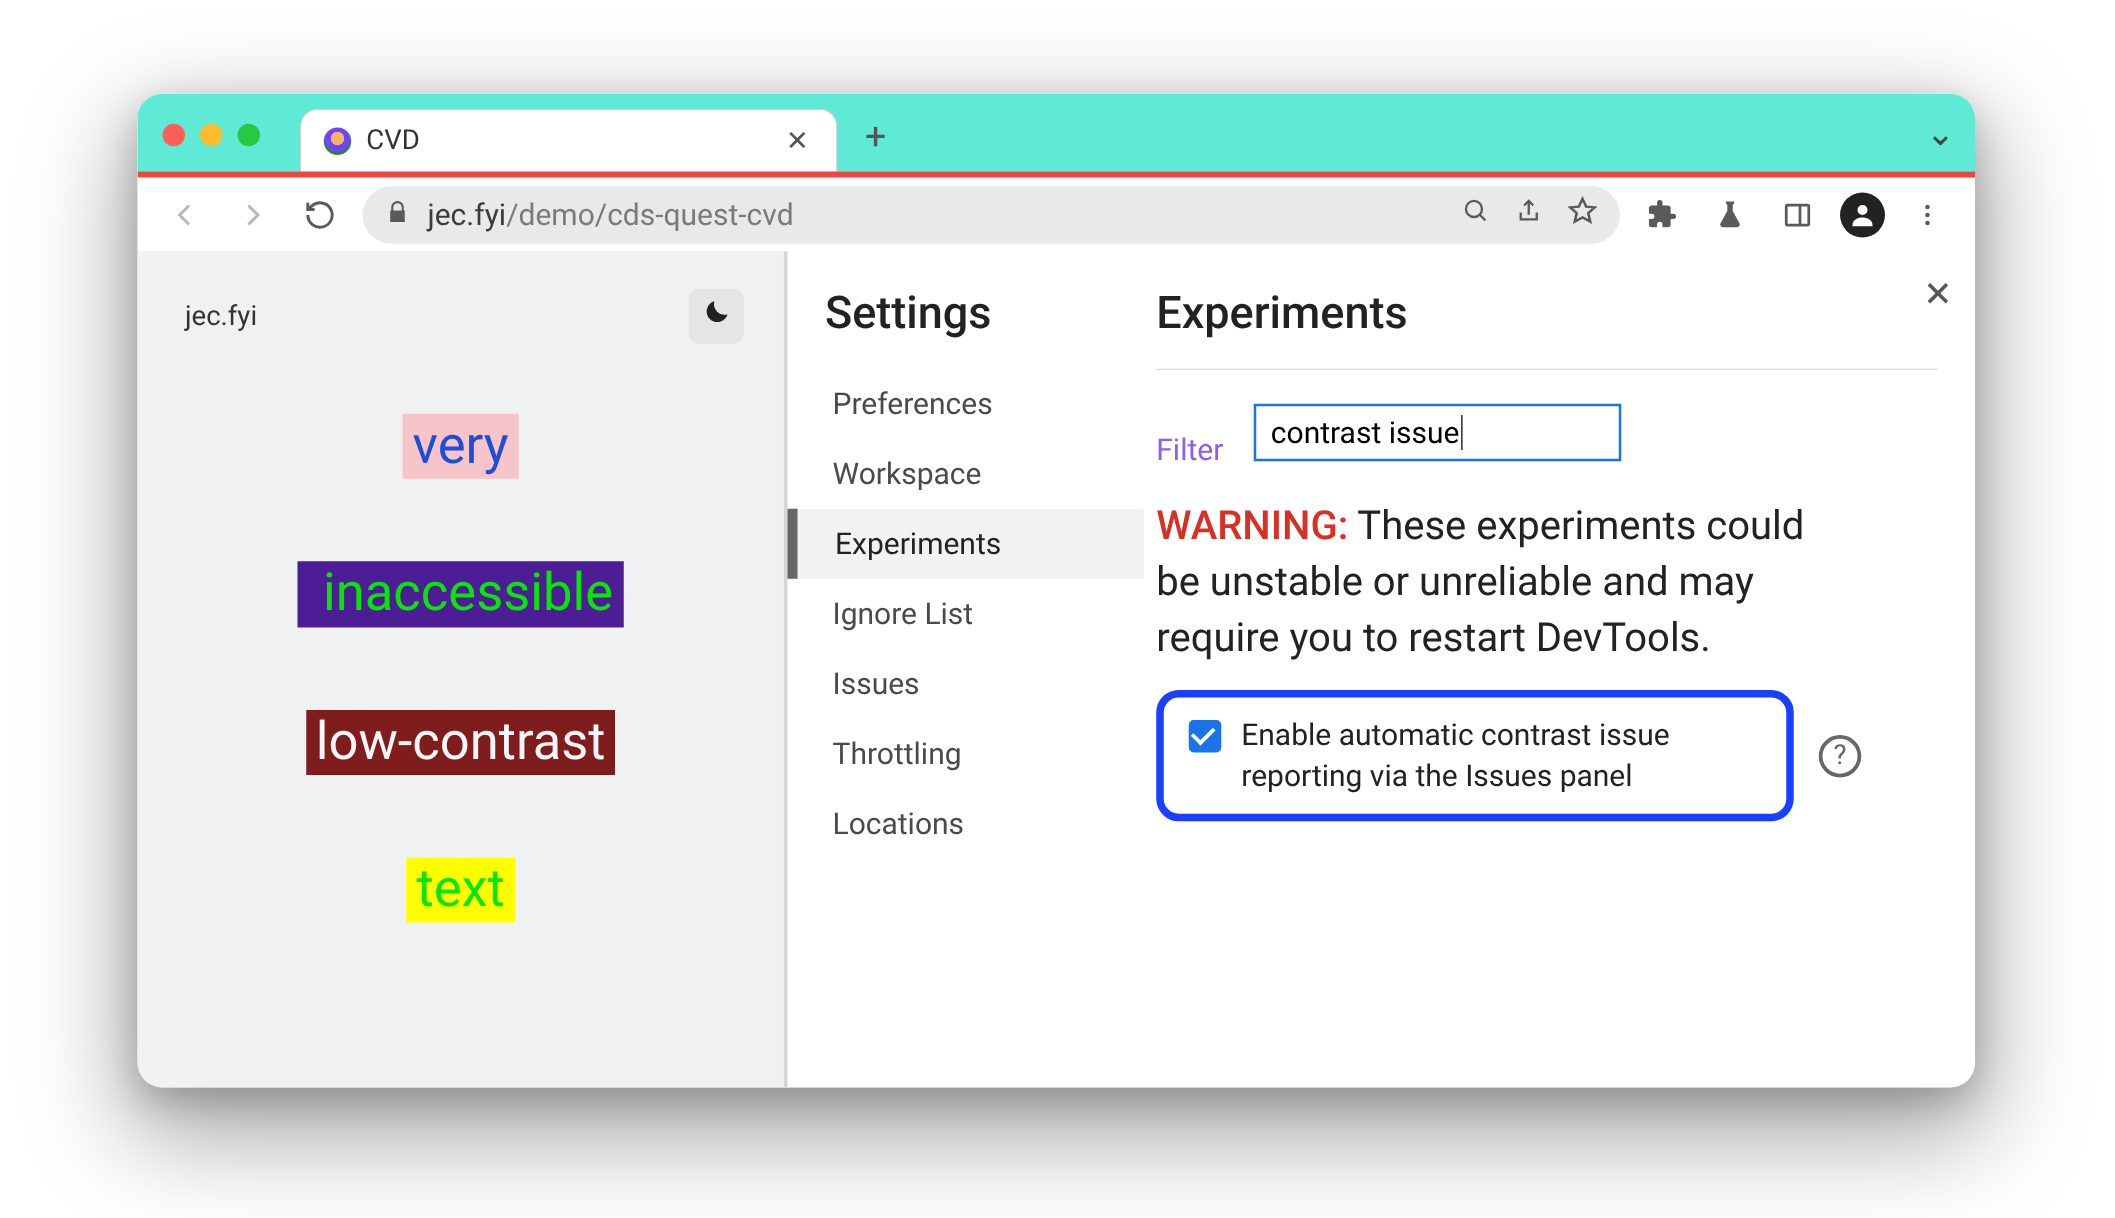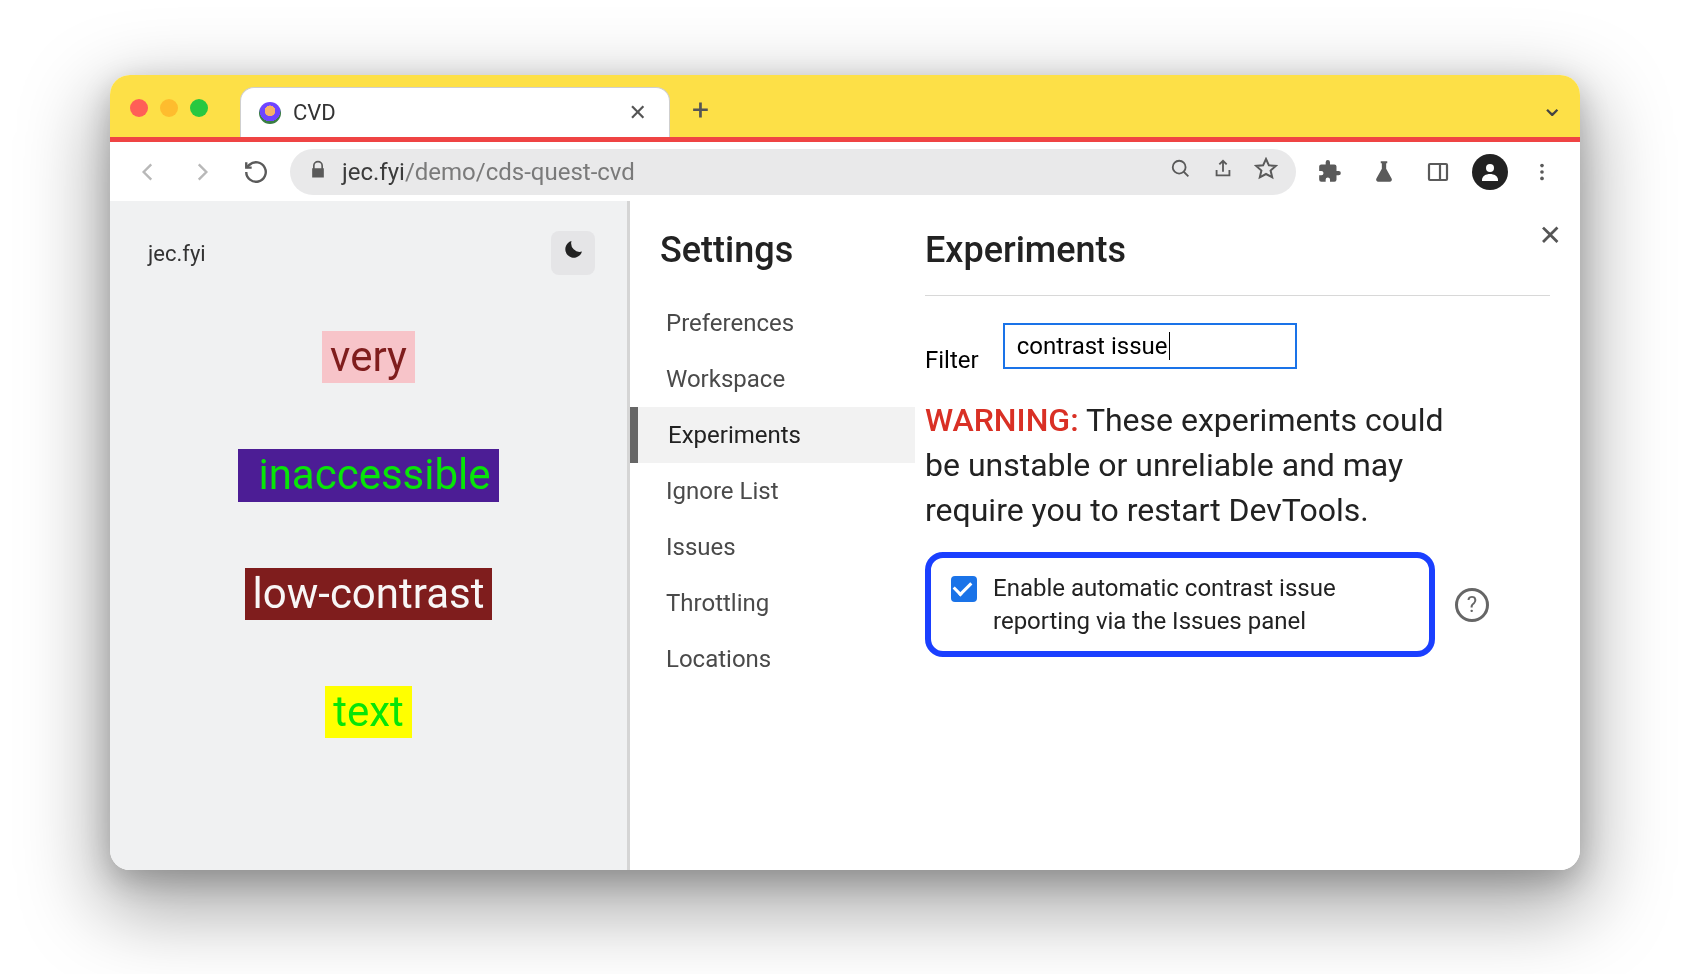--- a/index.html
+++ b/index.html
@@ -20,21 +20,21 @@
     background: #fff;
     border-radius: 20px;
     box-shadow: 0 30px 80px 10px rgba(0,0,0,0.35), 0 10px 30px rgba(0,0,0,0.2);
     overflow: hidden;
     display: flex;
     flex-direction: column;
   }
   
   .tab-strip {
     height: 62px;
-    background: #fde047;
+    background: #5eead4;
     display: flex;
     align-items: flex-end;
     padding: 0 16px 0 20px;
     position: relative;
   }
   .traffic-lights {
     display: flex;
     gap: 12px;
     align-items: center;
     margin-right: 32px;
@@ -115,21 +115,21 @@
     position: relative;
   }
   .page-top { width: 100%; display:flex; justify-content:space-between; align-items:center; padding: 0 12px 0 18px;}
   .site-name { font-size: 22px; color: #333; }
   .dark-toggle {
     width: 44px; height: 44px; background:#e5e5e7; border-radius:8px;
     display:flex; align-items:center; justify-content:center; font-size:24px; cursor:pointer;
   }
   .demo-words { margin-top: 56px; display:flex; flex-direction:column; gap:66px; align-items:center;}
   .w { font-size: 42px; font-weight: 400; padding: 2px 8px; line-height: 1.15; }
-  .w1 { background:#f7c4c9; color:#7f1d1d; }
+  .w1 { background:#f7c4c9; color:#1d4ed8; }
   .w2 { background:#4c1d95; color:#08e508;padding-left:20px; }
   .w3 { background:#7f1d1d; color:#f8f6f6; }
   .w4 { background:#ffff00; color:#08e508; }
 
   
   .devtools {
     flex: 1;
     border-left: 3px solid #d5d5d5;
     display: flex;
     background:#fff;
@@ -157,21 +157,21 @@
   }
   .settings-pane {
     flex: 1;
     padding: 28px 30px 0 10px;
     position: relative;
   }
   .close-x { position:absolute; top: 18px; right: 18px; font-size: 28px; color:#555; cursor:pointer; }
   .pane-title { font-size: 36px; font-weight: 500; color:#222; margin-bottom: 24px;}
   .pane-divider { border:none; border-top:1px solid #d8d8d8; margin-bottom: 22px;}
   .filter-row { display:flex; align-items:center; gap: 24px; margin-bottom: 24px;}
-  .filter-label { font-size: 24px; color:#000000;margin-top:28px;}
+  .filter-label { font-size: 24px; color:#8b5cf6;margin-top:28px;}
   .filter-input {
     width: 294px; height: 46px;
     border: 2px solid #1a73e8;
     padding: 0 12px;
     font-size: 24px;
     outline: none;
     font-family: inherit;
   }
   .caret { display:inline-block; width:1px; height:28px; background:#000; vertical-align:middle; margin-left:1px; animation: none;}
   .warning-block { font-size: 32px; line-height: 1.4; color:#222; margin-bottom: 20px; max-width: 560px;}

